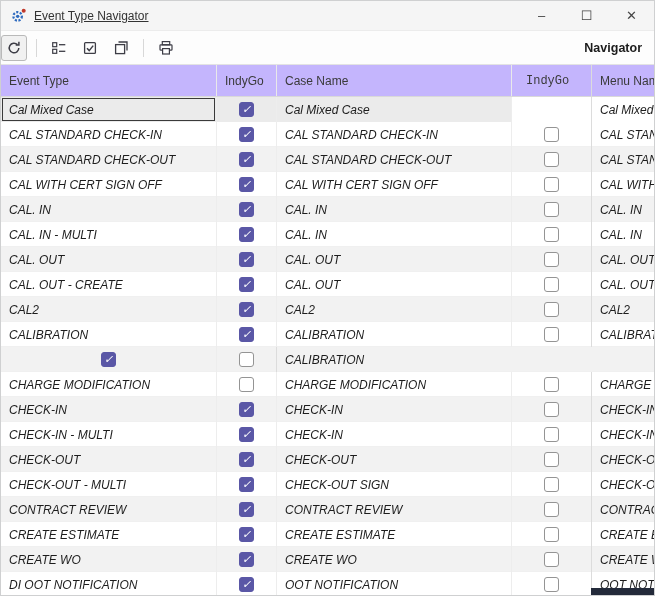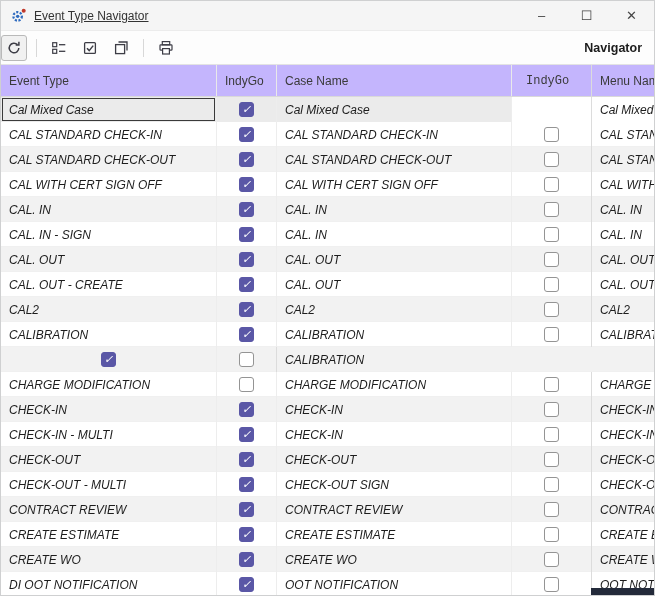--- a/index.html
+++ b/index.html
@@ -196,21 +196,21 @@
         <div class="cell cb-cell c-enabled">
           <div class="cb checked"></div>
         </div>
         <div class="cell c-full">CAL. IN</div>
         <div class="cell cb-cell c-indygo">
           <div class="cb"></div>
         </div>
         <div class="cell c-menu">CAL. IN</div>
       </div>
       <div class="trow grid-cols">
-        <div class="cell c-event">CAL. IN - SIGN</div>
+        <div class="cell c-event">CAL. IN - MULTI</div>
         <div class="cell cb-cell c-enabled">
           <div class="cb checked"></div>
         </div>
         <div class="cell c-full">CAL. IN</div>
         <div class="cell cb-cell c-indygo">
           <div class="cb"></div>
         </div>
         <div class="cell c-menu">CAL. IN</div>
       </div>
       <div class="trow grid-cols alt">

